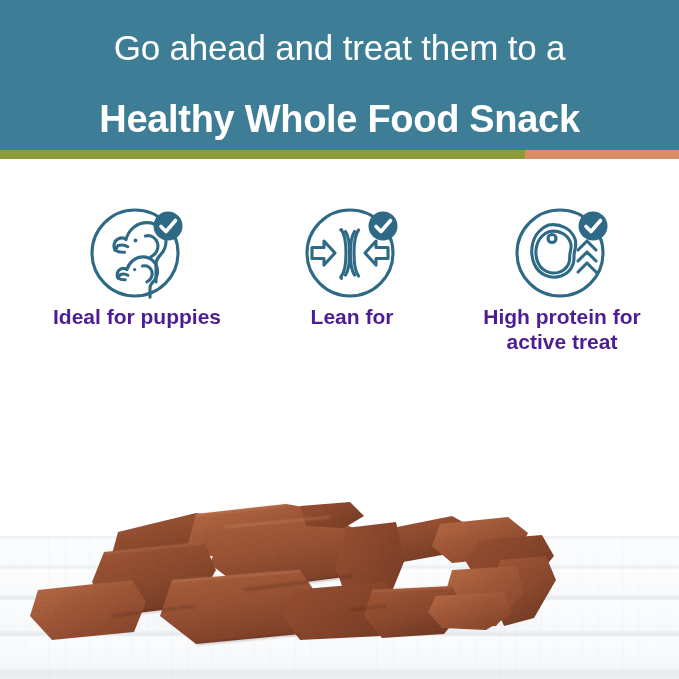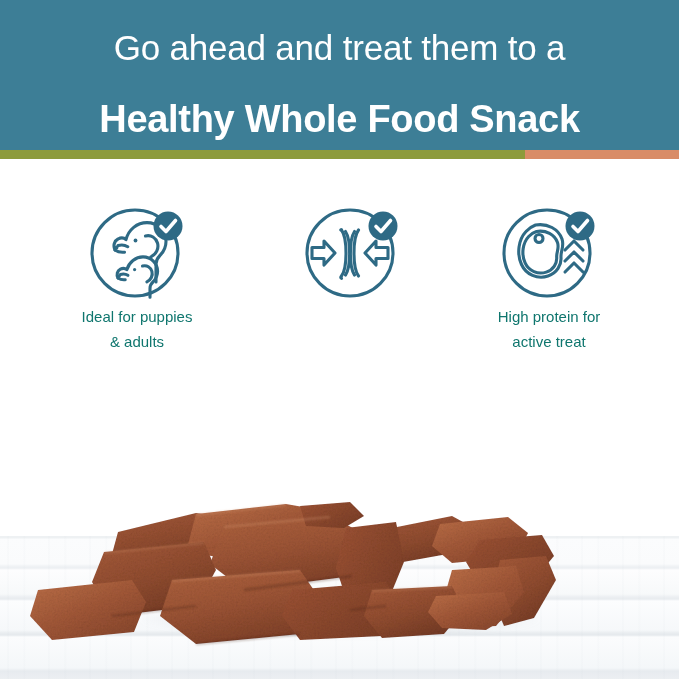--- a/index.html
+++ b/index.html
@@ -78,37 +78,37 @@
     justify-content: flex-start;
     background: #ffffff;
   }
   .feature {
     position: absolute;
     top: 0;
     text-align: center;
   }
   .feature-1 { left: 22px;  width: 230px; }
   .feature-2 { left: 252px; width: 200px; }
-  .feature-3 { left: 456px; width: 186px; }
+  .feature-3 { left: 469px; width: 186px; }
 
   .icon-wrap {
     height: 145px;
     display: flex;
     align-items: center;
     justify-content: center;
     padding-top: 40px;
     box-sizing: border-box;
   }
   .icon-svg { display: block; }
 
   .feature-caption {
-    color: #0f766e;
-    font-size: 15px;
+    color: #4c1d95;
+    font-size: 21px;
     line-height: 25px;
-    font-weight: 400;
+    font-weight: 700;
     font-stretch: condensed;
     padding: 0 4px;
   }
 
   
   .photo-area {
     position: absolute;
     left: 0; top: 440px;
     width: 679px;
     height: 239px;
@@ -216,21 +216,20 @@
         </g>
 
         <g>
           <circle cx="83" cy="26" r="14.5" fill="#2e6a85"></circle>
           <path d="M76 26.5 l5 5 l9.5 -11" fill="none" stroke="#ffffff" stroke-width="3.6" stroke-linecap="round" stroke-linejoin="round"></path>
         </g>
       </svg>
     </div>
     <div class="feature-caption">
       <div>Ideal for puppies</div>
-      <div>&amp; adults</div>
     </div>
   </div>
 
   <div class="feature feature-2">
     <div class="icon-wrap">
       <svg class="icon-svg" width="104" height="104" viewBox="0 0 104 104" aria-hidden="true">
         <g fill="none" stroke="#2e6a85" stroke-width="3.1" stroke-linecap="round" stroke-linejoin="round">
           <circle cx="50" cy="53" r="43"></circle>
 
           <path d="M41.5 30 c6 8 6 38 0 46 c-1 1.4 -1 2 0 2.4"></path>
@@ -245,20 +244,21 @@
           <path d="M88 47.5 l-12 0 l0 -6.5 l-11 12 l11 12 l0 -6.5 l12 0 z"></path>
         </g>
 
         <g>
           <circle cx="83" cy="26" r="14.5" fill="#2e6a85"></circle>
           <path d="M76 26.5 l5 5 l9.5 -11" fill="none" stroke="#ffffff" stroke-width="3.6" stroke-linecap="round" stroke-linejoin="round"></path>
         </g>
       </svg>
     </div>
     <div class="feature-caption">
+      <div>Lean for</div>
     </div>
   </div>
 
   <div class="feature feature-3">
     <div class="icon-wrap">
       <svg class="icon-svg" width="104" height="104" viewBox="0 0 104 104" aria-hidden="true">
         <g fill="none" stroke="#2e6a85" stroke-width="3.1" stroke-linecap="round" stroke-linejoin="round">
           <circle cx="50" cy="53" r="43"></circle>
 
           <path d="M38.5 25 c12 -2 23 4 26.5 14 c2.5 7.4 -1.5 12 -1 18.5

